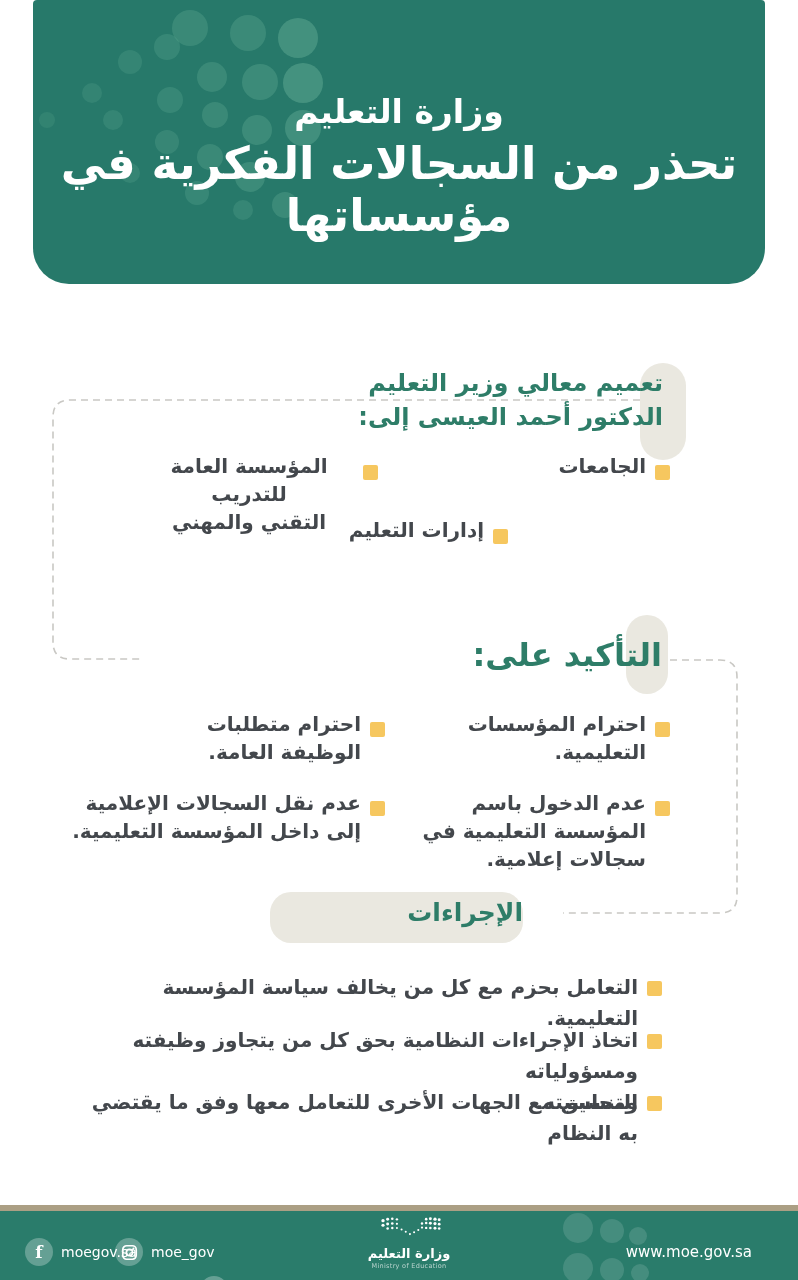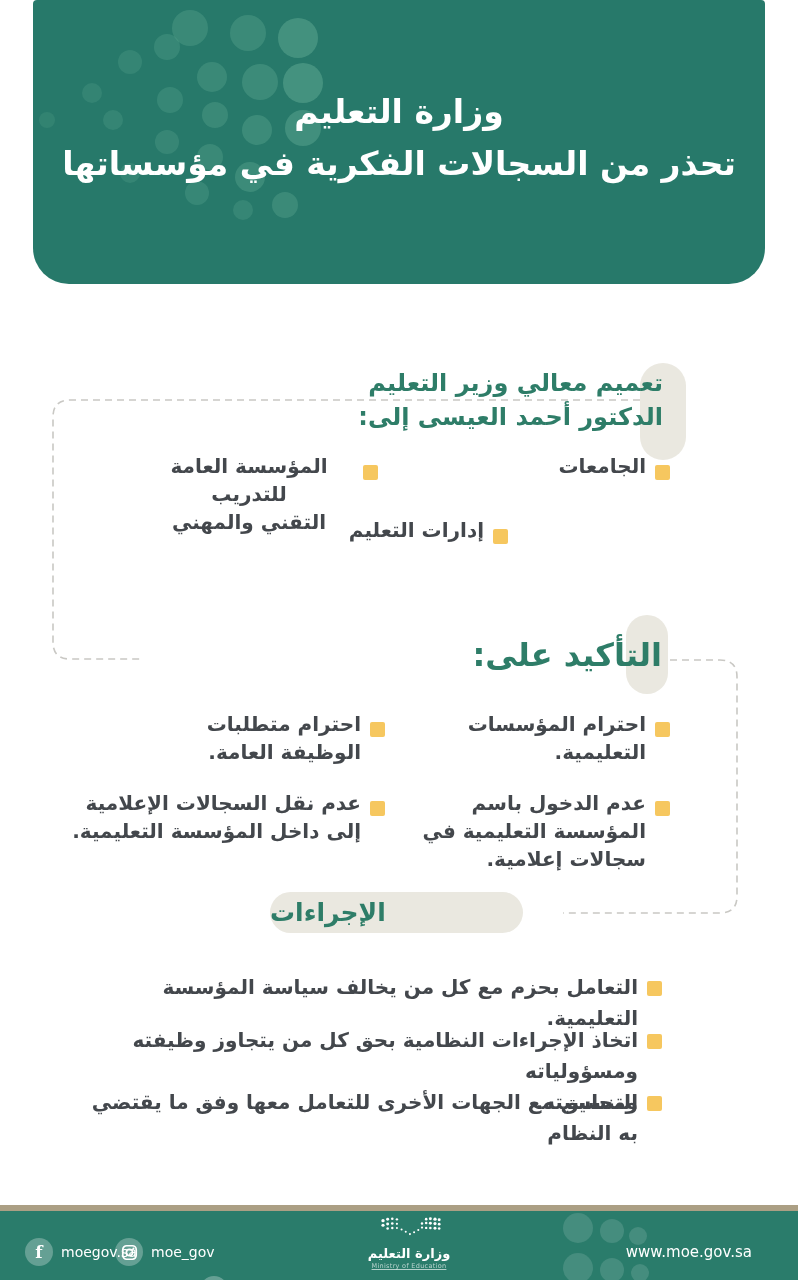--- a/index.html
+++ b/index.html
@@ -11,28 +11,28 @@
   .header{
     position:absolute;left:33px;top:0;width:732px;height:284px;
     background:#27796a;border-radius:4px 4px 36px 36px;overflow:hidden;
   }
   .header-dot{position:absolute;border-radius:50%;background:#57a28c;}
   .header-title{
     position:absolute;left:0;top:86px;width:100%;
     text-align:center;color:#ffffff;font-weight:bold;direction:rtl;
   }
   .header-title .t1{font-size:33px;line-height:52px;display:block;}
-  .header-title .t2{font-size:33px;line-height:52px;display:block;}
+  .header-title .t2{font-size:45px;line-height:52px;display:block;}
   
   .overlay{position:absolute;left:0;top:0;pointer-events:none;}
   
   .pill{position:absolute;background:#eae8e0;}
   .pill-1{left:640px;top:363px;width:46px;height:97px;border-radius:23px;}
   .pill-2{left:626px;top:615px;width:42px;height:79px;border-radius:21px;}
-  .pill-3{left:270px;top:892px;width:253px;height:41px;border-radius:21px;text-align:left;}
+  .pill-3{left:270px;top:892px;width:253px;height:51px;border-radius:21px;text-align:right;}
   
   .g-head{
     position:absolute;direction:rtl;text-align:right;color:#2e7d68;
     font-weight:bold;font-size:24px;line-height:34px;
   }
   .g-head-1{right:135px;top:366px;}
   .g-head-2{right:136px;top:638px;font-size:32px;}
   .g-head-3{position:relative;display:inline-block;color:#2e7d68;font-weight:bold;
     font-size:25px;line-height:41px;direction:rtl;}
   
@@ -51,21 +51,21 @@
   .footer{position:absolute;left:0;top:1211px;width:798px;height:69px;background:#2a7c6b;overflow:hidden;}
   .soc{position:absolute;top:27px;display:flex;align-items:center;gap:8px;}
   .soc-circle{
     width:28px;height:28px;border-radius:50%;background:rgba(255,255,255,0.28);
     display:flex;align-items:center;justify-content:center;flex:0 0 auto;
   }
   .soc-label{color:#ffffff;font-size:14px;white-space:nowrap;}
   .fb-glyph{color:#ffffff;font-size:17px;font-weight:bold;font-family:"DejaVu Serif",serif;line-height:1;}
   .moe-logo{position:absolute;left:344px;top:5px;width:130px;text-align:center;}
   .moe-logo-ar{color:#ffffff;font-size:13px;font-weight:bold;direction:rtl;line-height:16px;}
-  .moe-logo-en{color:rgba(255,255,255,0.65);font-size:6.5px;line-height:9px;letter-spacing:.3px;text-decoration:underline;}
+  .moe-logo-en{color:rgba(255,255,255,0.65);font-size:6.5px;line-height:9px;letter-spacing:.3px;}
   .site{position:absolute;right:46px;top:32px;color:#ffffff;font-size:15px;}
   .footer-dot{position:absolute;border-radius:50%;background:rgba(255,255,255,0.13);}
 </style>
 </head>
 <body>
 
 <div class="page">
 
   <div class="header">
     <div id="header-dots">

